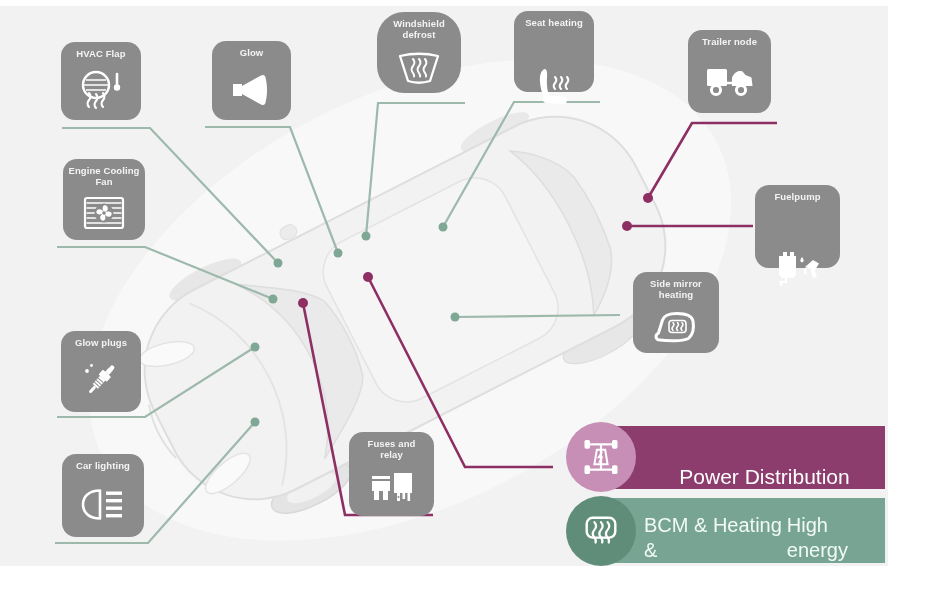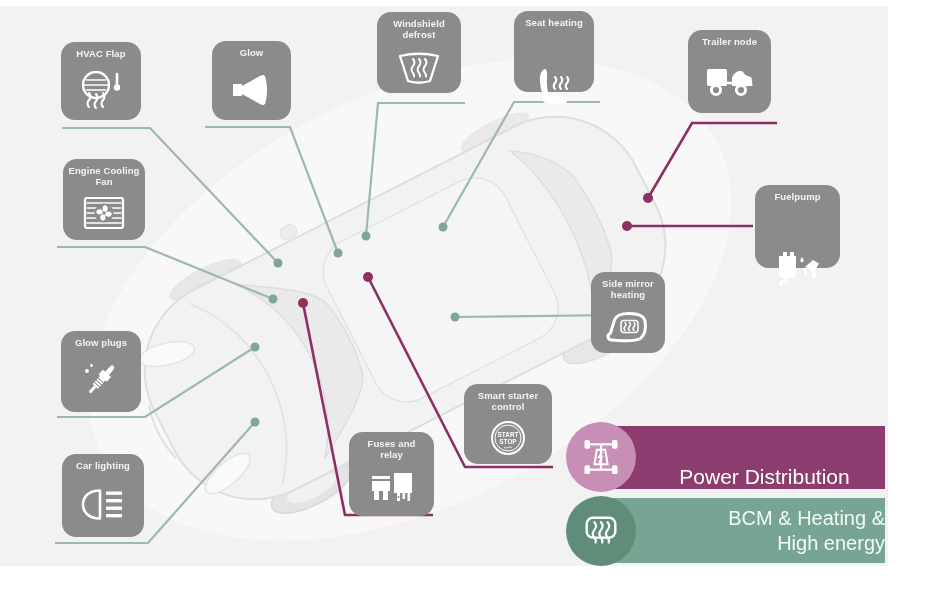--- a/index.html
+++ b/index.html
@@ -19,39 +19,39 @@
     display:flex;flex-direction:column;align-items:center;
     padding-top:7px;z-index:3;cursor:default;
   }
   .node-label{
     color:#f4f4f4;font-size:9.5px;font-weight:700;line-height:1.15;
     text-align:center;width:72px;letter-spacing:.1px;
   }
   .node-icon{flex:1;display:flex;align-items:center;justify-content:center;margin-top:1px;}
   #node-hvac{left:61px;top:42px;width:80px;height:78px;}
   #node-horn{left:212px;top:41px;width:79px;height:79px;}
-  #node-windshield{left:377px;top:12px;width:84px;height:81px;}
+  #node-windshield{left:377px;top:12px;width:84px;height:81px;border-radius:27px;}
   #node-seat{left:514px;top:11px;width:80px;height:81px;gap:38px;}
   #node-trailer{left:688px;top:30px;width:83px;height:83px;}
   #node-fuelpump{left:755px;top:185px;width:85px;height:83px;gap:43px;}
-  #node-mirror{left:591px;top:272px;width:74px;height:81px;}
+  #node-mirror{left:633px;top:272px;width:86px;height:81px;}
   #node-starter{left:464px;top:384px;width:88px;height:80px;}
   #node-fuses{left:349px;top:432px;width:85px;height:84px;}
   #node-fan{left:63px;top:159px;width:82px;height:81px;}
   #node-glow{left:61px;top:331px;width:80px;height:81px;}
   #node-lighting{left:62px;top:454px;width:82px;height:83px;}
   
   .legend-bar{
     position:absolute;left:592px;width:293px;z-index:4;
     display:flex;align-items:flex-end;justify-content:center;
     color:#ffffff;
   }
   #legend-power{top:426px;height:63px;background:#8c3c6d;font-size:21px;padding-left:52px;}
   #legend-bcm{top:498px;height:65px;background:#78a593;font-size:20px;padding-left:52px;
-    flex-direction:column;line-height:1.25;color:#f2faf5;}
+    flex-direction:row;line-height:1.25;color:#f2faf5;}
   .legend-badge{
     position:absolute;left:-26px;width:70px;height:70px;border-radius:50%;
     display:flex;align-items:center;justify-content:center;
   }
   #legend-power .legend-badge{top:-4px;background:#c78fb5;}
   #legend-bcm .legend-badge{top:-2px;background:#5f8d7a;}
   svg text{font-family:"Liberation Sans",sans-serif;}
 </style>
 </head>
 <body>
@@ -205,32 +205,20 @@
         <rect x="17" y="12.5" width="17" height="12" rx="3" fill="none" stroke="#fff" stroke-width="1.6"></rect>
         <g fill="none" stroke="#fff" stroke-width="1.5" stroke-linecap="round">
           <path d="M21,14.5 q2,2 0,4 q-2,2 0,4"></path>
           <path d="M25.5,14.5 q2,2 0,4 q-2,2 0,4"></path>
           <path d="M30,14.5 q2,2 0,4 q-2,2 0,4"></path>
         </g>
       </svg>
     </span>
   </div>
 
-  <div class="node" id="node-starter">
-    <span class="node-label">Smart starter control</span>
-    <span class="node-icon">
-      <svg width="44" height="42" viewBox="0 0 44 42">
-        <circle cx="22" cy="20" r="16" fill="none" stroke="#fff" stroke-width="2"></circle>
-        <circle cx="22" cy="20" r="13" fill="none" stroke="#fff" stroke-width="1"></circle>
-        <text x="22" y="18.5" font-size="6.4" font-weight="bold" fill="#fff" text-anchor="middle">START</text>
-        <text x="22" y="25.5" font-size="6.4" font-weight="bold" fill="#fff" text-anchor="middle">STOP</text>
-        <path d="M18,29.5 q2,1.2 4,0 q2,-1.2 4,0" stroke="#fff" stroke-width="0.9" fill="none" opacity="0.85"></path>
-      </svg>
-    </span>
-  </div>
 
   <div class="node" id="node-fuses">
     <span class="node-label">Fuses and relay</span>
     <span class="node-icon">
       <svg width="48" height="40" viewBox="0 0 48 40">
         <rect x="4" y="7" width="18" height="3" fill="#fff"></rect>
         <rect x="4" y="12" width="18" height="10" fill="#fff"></rect>
         <rect x="6" y="22" width="5" height="9" fill="#fff"></rect>
         <rect x="15" y="22" width="5" height="9" fill="#fff"></rect>
         <rect x="26" y="4" width="18" height="20" fill="#fff"></rect>

